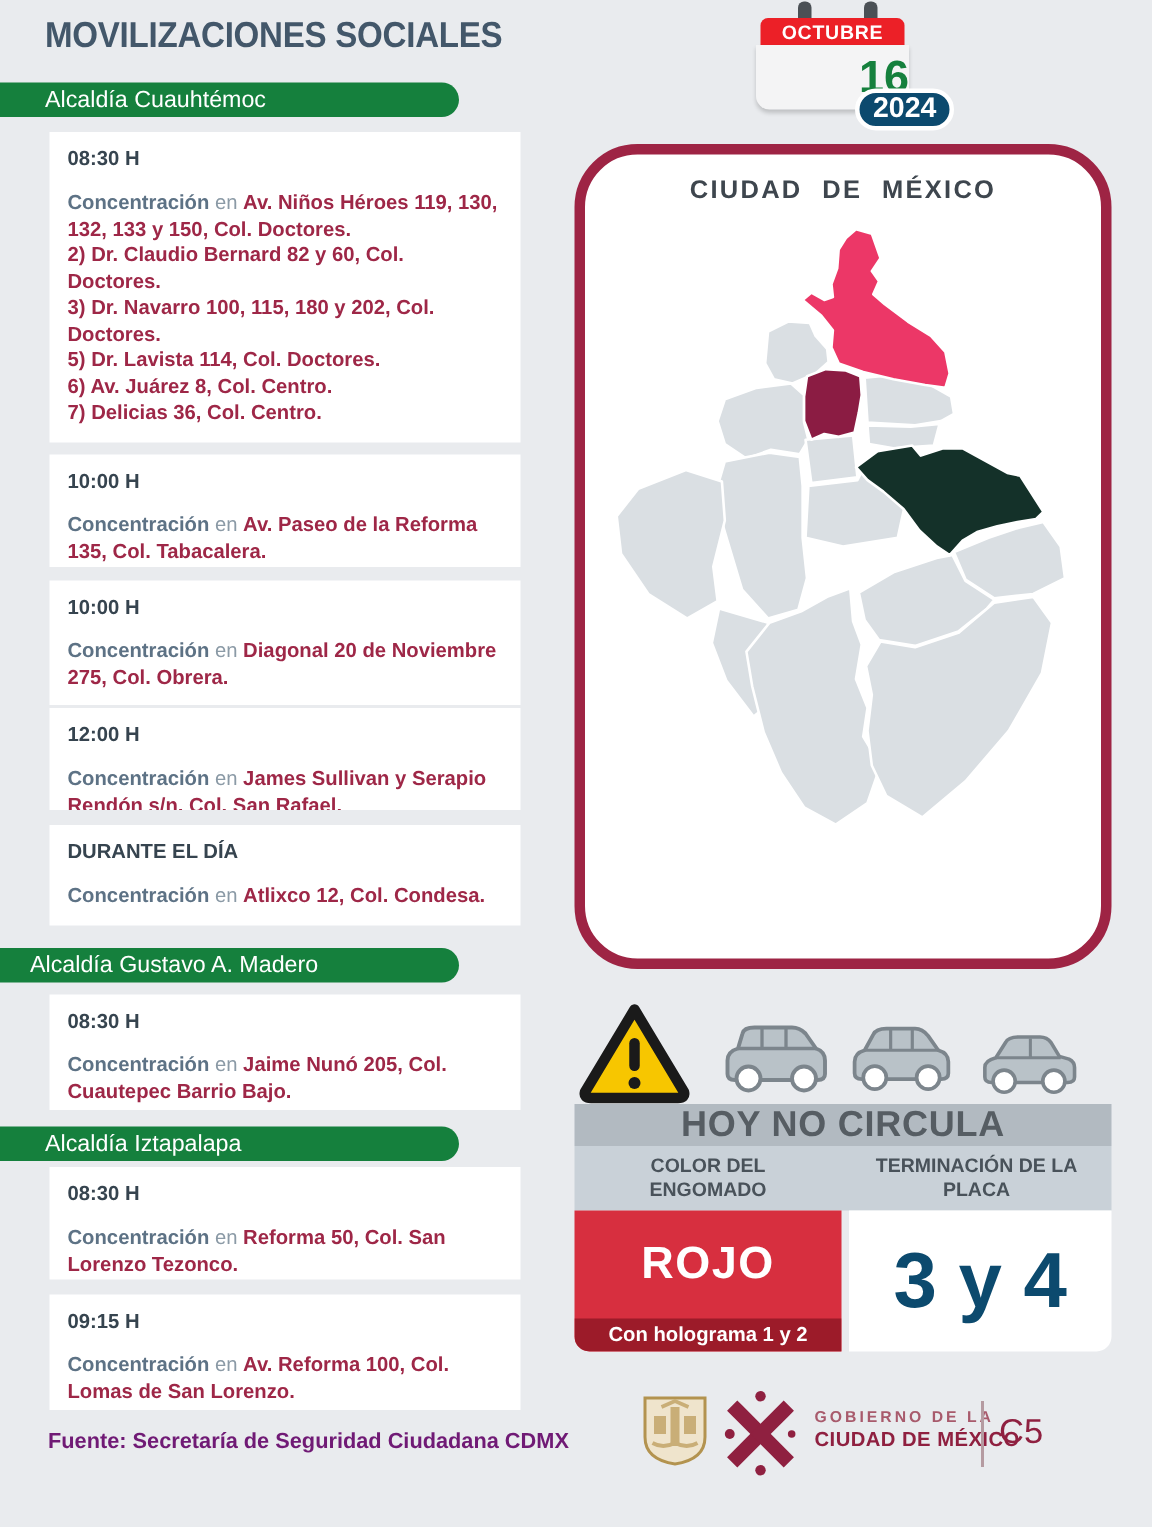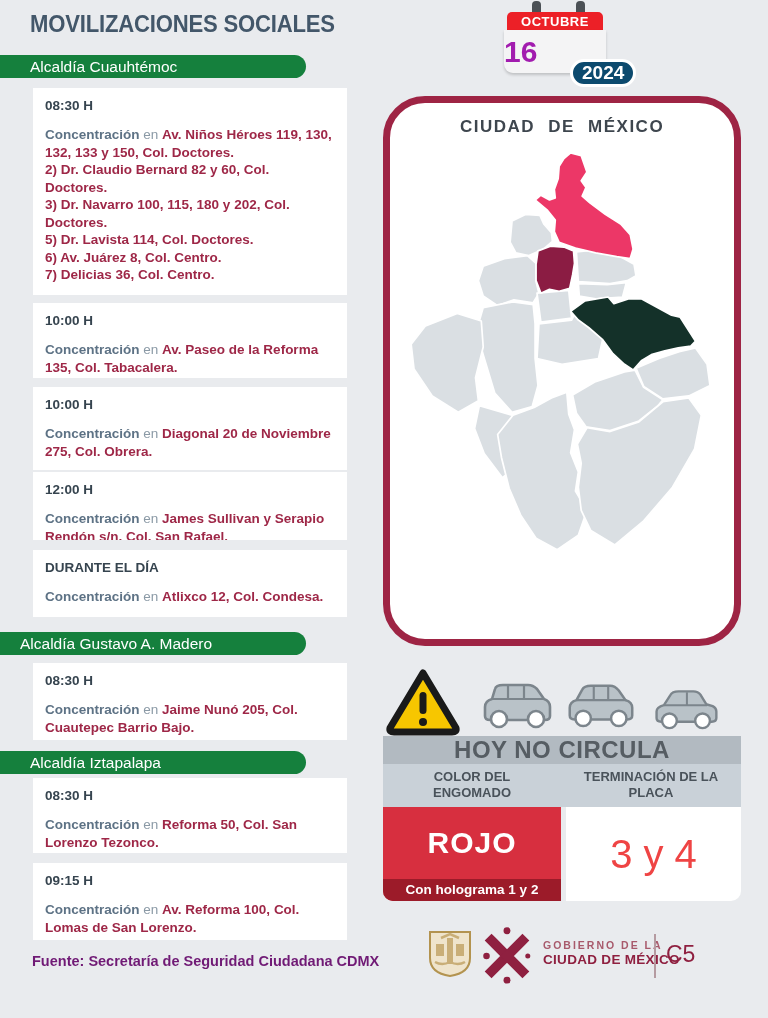--- a/index.html
+++ b/index.html
@@ -23,21 +23,21 @@
   .src{left:32px;top:953px;font-size:14.5px;font-weight:700;color:#701a75;}
 
   
   .cal{left:504px;top:0;width:102px;height:92px;}
   .cal .ring{position:absolute;width:9px;height:16px;background:#4b5055;border-radius:4px;top:1px;}
   .cal .hdr{position:absolute;left:3px;top:12px;width:96px;height:18px;background:#ec2027;
             border-radius:5px 5px 0 0;color:#fff;font-size:13px;font-weight:800;
             text-align:center;line-height:19px;letter-spacing:.5px;}
   .cal .bodybox{position:absolute;left:0;top:30px;width:102px;height:43px;background:#f4f4f5;
             border-radius:0 0 9px 9px;box-shadow:0 2px 3px rgba(0,0,0,.18);
-            text-align:left;line-height:43px;font-size:30px;font-weight:800;color:#a21caf;}
+            text-align:right;line-height:43px;font-size:30px;font-weight:800;color:#15803d;}
   .cal .year{position:absolute;left:66px;top:59px;background:#0c4a6e;color:#fff;
             border:3px solid #fff;border-radius:15px;font-size:19px;font-weight:800;
             padding:1px 9px;line-height:20px;}
 
   
   .map-panel{left:383px;top:96px;width:358px;height:550px;background:#fff;
              border:7px solid #9e2444;border-radius:42px;box-sizing:border-box;}
   .map-title{width:100%;text-align:center;margin-top:14px;font-size:17px;font-weight:800;
              color:#3e464e;letter-spacing:1.5px;word-spacing:7px;position:absolute;top:0;left:0;}
   .map-svg{position:absolute;left:0;top:0;width:344px;height:536px;}
@@ -56,21 +56,21 @@
   .hnc-heads .c2 div{width:140px;margin:0 auto;}
   .hnc-vals{display:flex;height:94px;}
   .hnc-red{width:178px;background:#d72f3f;border-radius:0 0 0 10px;display:flex;
            flex-direction:column;overflow:hidden;}
   .hnc-rojo{flex:1;display:flex;align-items:center;justify-content:center;color:#fff;
            font-size:30px;font-weight:800;letter-spacing:1px;}
   .hnc-holo{height:22px;background:#9c1b29;color:#fff;font-size:13.5px;font-weight:700;
            text-align:center;line-height:22px;}
   .hnc-gap{width:5px;}
   .hnc-white{flex:1;background:#fff;border-radius:0 0 10px 0;display:flex;
-           align-items:center;justify-content:center;font-size:40px;font-weight:400;color:#ef4444;}
+           align-items:center;justify-content:center;font-size:52px;font-weight:700;color:#0c4a6e;}
 
   
   .gob-l1{left:543px;top:939px;font-size:10.5px;font-weight:700;color:#a85a6c;letter-spacing:2px;}
   .gob-l2{left:543px;top:952px;font-size:13.5px;font-weight:800;color:#8f2040;letter-spacing:.3px;}
   .c5-div{left:654px;top:934px;width:2px;height:44px;background:#b59ba1;}
   .c5{left:666px;top:941px;font-size:23px;font-weight:400;color:#8f2040;}
 </style>
 </head>
 <body>
 

